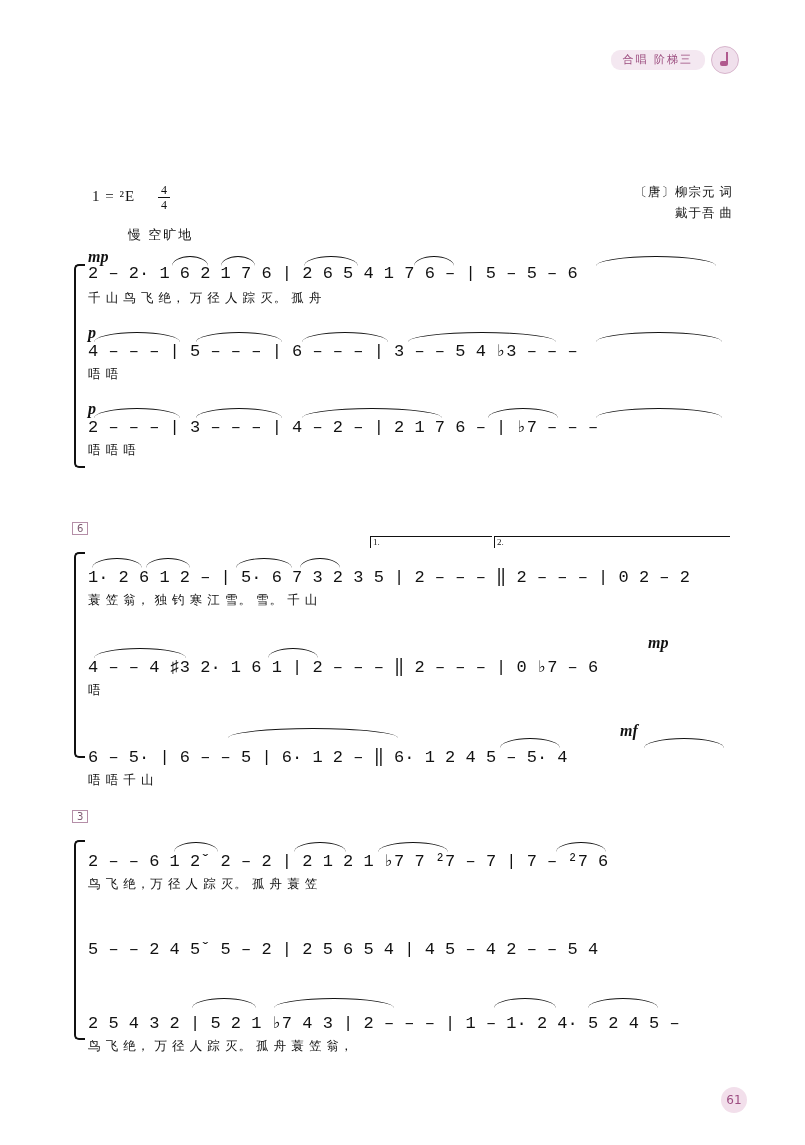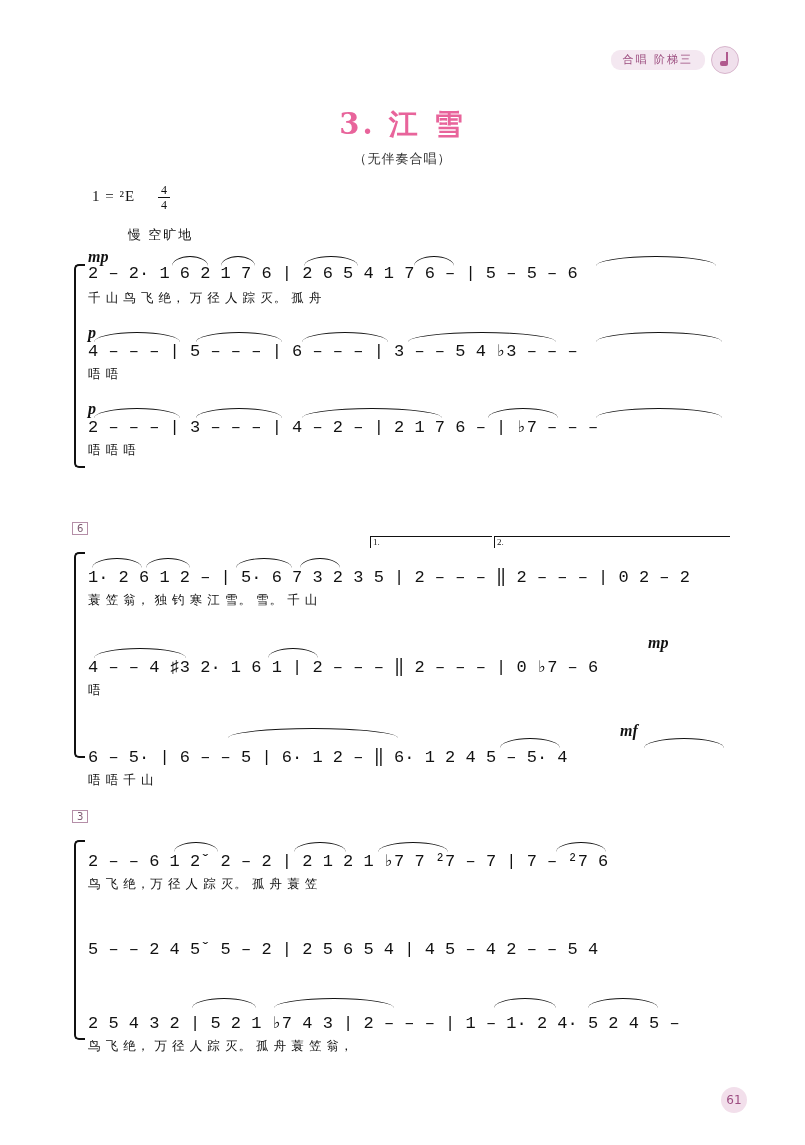--- a/index.html
+++ b/index.html
@@ -238,32 +238,34 @@
 </head>
 <body>
 
 <div class="page">
 
   <div class="header-badge">
     <span class="badge-pill">合唱  阶梯三</span>
     <span class="badge-icon"></span>
   </div>
 
-  <div class="title">3. 江 雪</div>
-  <div class="subtitle">（无伴奏合唱）</div>
 
   <div class="keysig">
     <span>1 = ²E</span>
   </div>
   <div class="meter">
     <span class="num">4</span>
     <span class="bar"></span>
     <span class="den">4</span>
   </div>
 
+  <div class="credits">
+    <div>〔唐〕柳宗元 词</div>
+    <div>戴于吾 曲</div>
+  </div>
 
   <div class="tempo">慢  空旷地</div>
 
   <div class="system sys1">
     <div class="brace"></div>
 
     <div class="staff" style="top:0;">
       <span class="dyn" style="left:0px; top:-4px;">mp</span>
       <div class="slur" style="left:84px; top:4px; width:36px;"></div>
       <div class="slur" style="left:133px; top:4px; width:34px;"></div>

